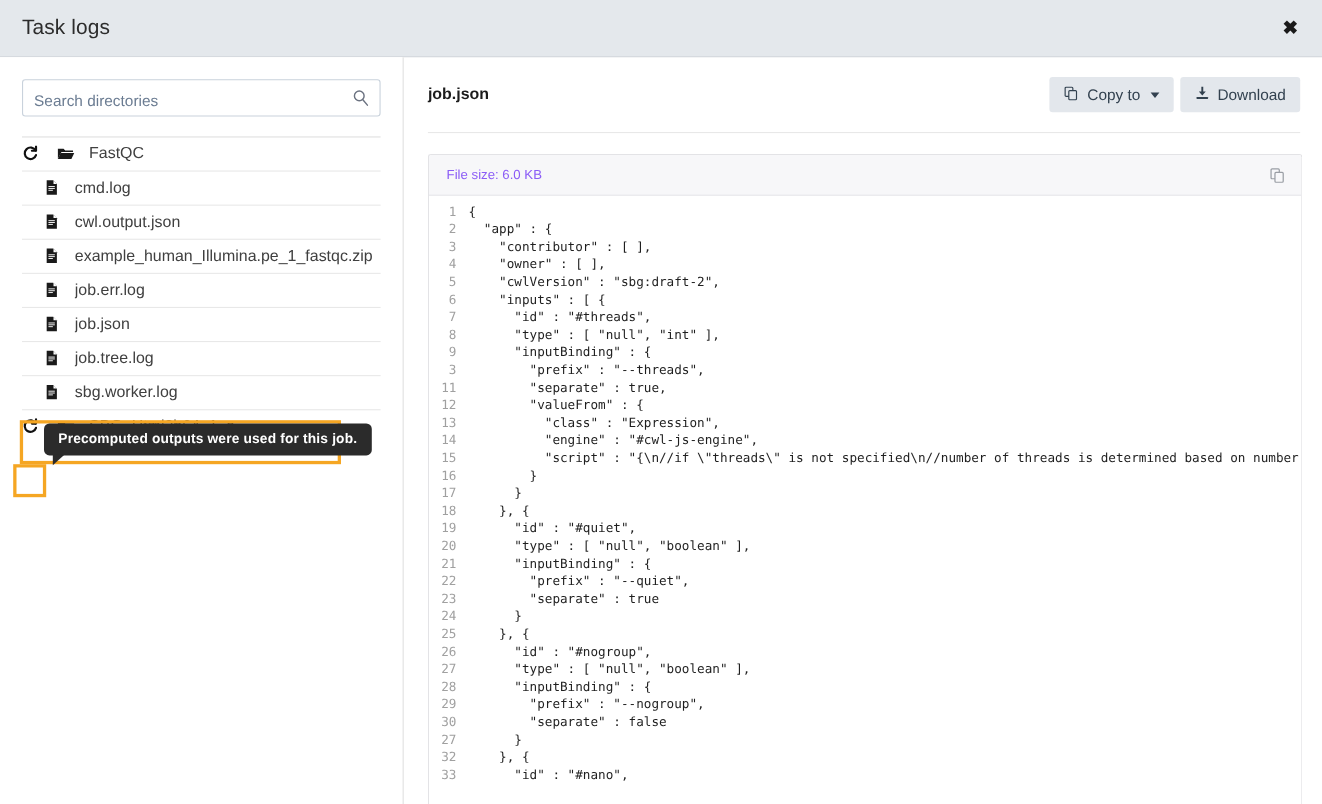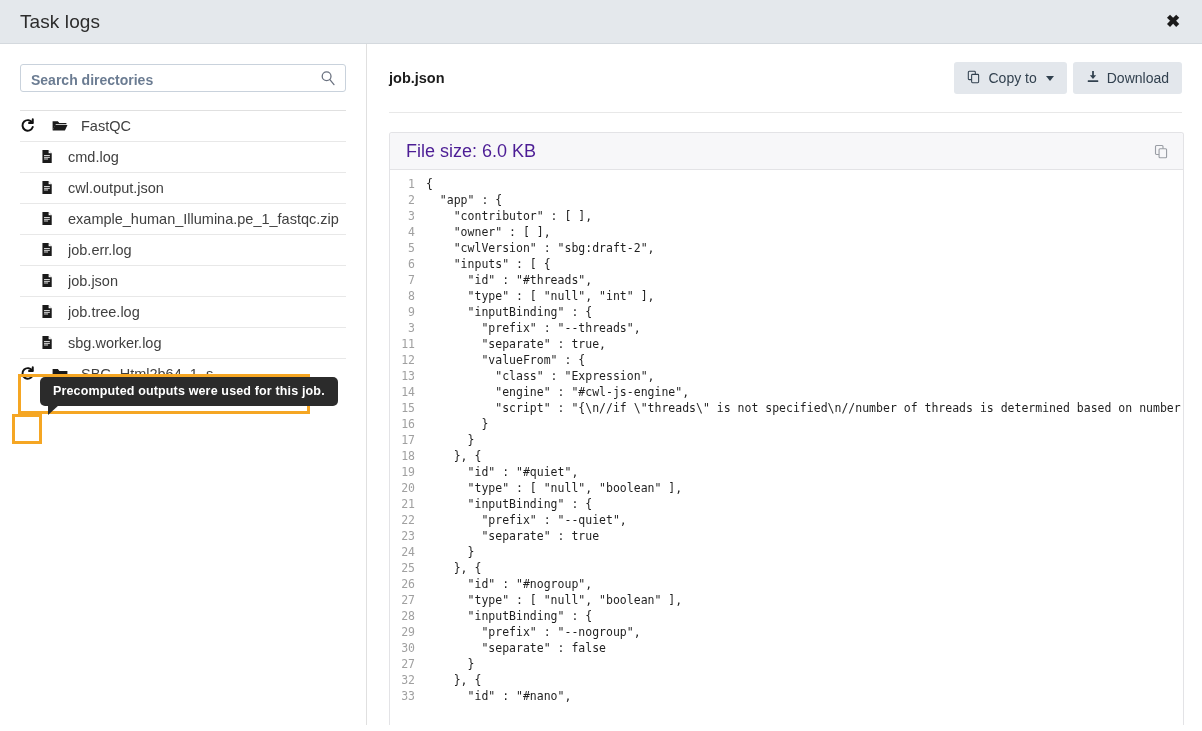--- a/index.html
+++ b/index.html
@@ -8,21 +8,21 @@
     width: 1202px; height: 731px;
     overflow: hidden;
     background: #ffffff;
     font-family: "Liberation Sans", sans-serif;
     -webkit-font-smoothing: antialiased;
   }
 
   
   .modal-header {
     position: relative;
-    height: 44px;
+    height: 52px;
     background: #e4e8ec;
     border-bottom: 1px solid #d4d9de;
     display: flex;
     align-items: center;
   }
   .modal-title {
     font-size: 19px;
     color: #2c2c2c;
     padding-left: 20px;
     letter-spacing: 0.1px;
@@ -55,30 +55,29 @@
     padding: 20px 0 0 0;
     position: relative;
     background: #fff;
   }
   .search-wrap {
     margin: 0 20px 18px 20px;
     position: relative;
   }
   .search-input {
     width: 100%;
-    height: 28px;
+    height: 34px;
     border: 1px solid #c9d2dc;
     border-radius: 3px;
     padding: 4px 34px 0 10px;
     font-size: 14px;
     color: #5d6b7d;
     font-family: "Liberation Sans", sans-serif;
     outline: none;
     background: #fff;
-    font-weight: bold;
   }
   .search-input::placeholder { color: #6b7c92; opacity: 1; }
   .search-icon {
     position: absolute;
     right: 10px; top: 50%;
     transform: translateY(-50%);
     width: 16px; height: 16px;
     pointer-events: none;
     color: #6b7280;
   }
@@ -207,22 +206,22 @@
     height: 37px;
     background: #f7f7f9;
     border-bottom: 1px solid #e3e3e6;
     display: flex;
     align-items: center;
     justify-content: space-between;
     padding: 0 14px 0 16px;
     flex: 0 0 37px;
   }
   .file-size {
-    font-size: 18px;
-    color: #4c1d95;
+    font-size: 12px;
+    color: #8b5cf6;
   }
   .copy-small { color: #9a9ea5; display: flex; cursor: pointer; }
 
   .code {
     flex: 1;
     overflow: hidden;
     padding: 6px 0 0 0;
     background: #fff;
   }
   .code-line {

